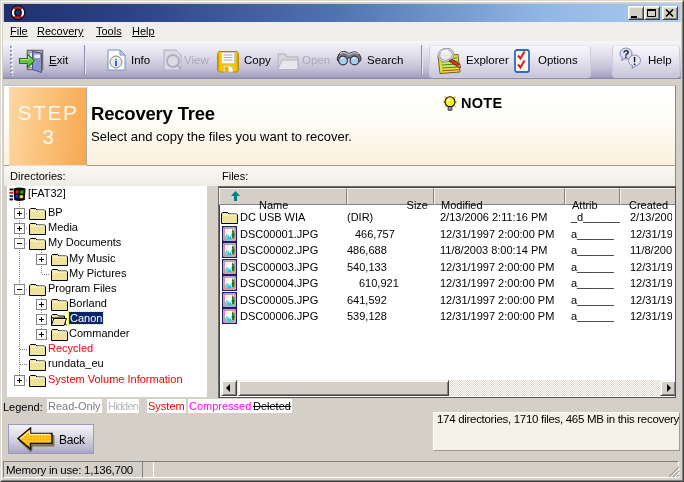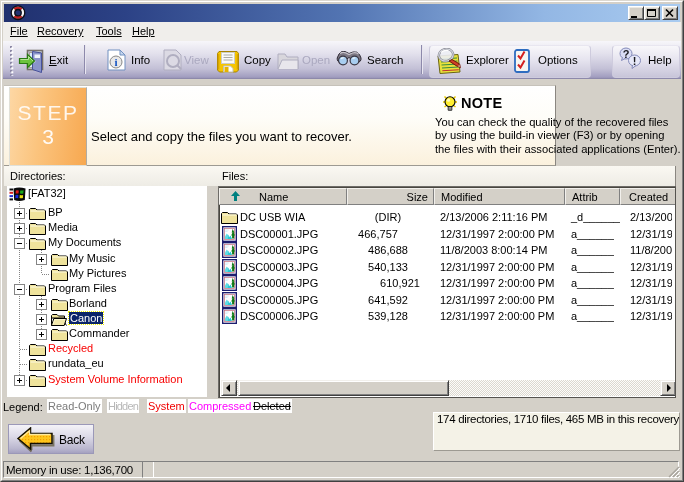--- a/index.html
+++ b/index.html
@@ -17,21 +17,21 @@
 .mi { position:absolute; top:3px;text-decoration:underline; }
 .mi u { text-decoration:underline; }
 
 #toolbar { left:3px; top:41px; width:678px; height:38px; background:linear-gradient(#f7f6fa 0%,#e2e0ec 35%,#c3c0d6 75%,#a29ec0 97%,#9894b6 100%); border-bottom:1px solid #8d89ab; }
 .tlabel { position:absolute; top:12.5px; font-size:11.5px; }
 .tlabel u { text-decoration:underline; }
 .dis { color:#aaa8bf; }
 .tsep { position:absolute; top:4px; width:1px; height:29px; background:#8d89ab; box-shadow:1px 0 0 #e8e6f0; }
 .tpanel { position:absolute; top:4px; height:33px; background:linear-gradient(#f8f7fa 0%,#e6e4ef 45%,#c8c5d9 100%); border:1px solid #cecbdd; border-top-color:#e8e6f0; border-radius:4px; }
 
-#banner { left:4px; top:85px; width:552px; height:81px; background:linear-gradient(#ffffff 0%,#fefdf8 40%,#fbf1dd 100%); border-top:1px solid #c6c2ba; border-bottom:1px solid #9d9a92; border-right:1px solid #8a8680; }
+#banner { left:4px; top:85px; width:672px; height:81px; background:linear-gradient(#ffffff 0%,#fefdf8 40%,#fbf1dd 100%); border-top:1px solid #c6c2ba; border-bottom:1px solid #9d9a92; border-right:1px solid #8a8680; }
 #stepbox { position:absolute; left:5px; top:1px; width:78px; height:79px; background:linear-gradient(97deg,#fdd7a4 0%,#fbc47e 40%,#f7a850 100%); border:1px solid #e0e0d8; border-right:1px solid #b0aca4; color:#fff; text-align:center; }
 #stepbox .s1 { margin-top:13px; font-size:21px; letter-spacing:1.5px; color:rgba(255,255,255,.87); }
 #stepbox .s2 { font-size:21px; line-height:23px; color:rgba(255,255,255,.93); }
 #btitle { position:absolute; left:87px; top:17px; font-size:18.5px; font-weight:bold; letter-spacing:-0.2px; }
 #bsub { position:absolute; left:87px; top:43px; font-size:13px; }
 #note-h { position:absolute; left:457px; top:9px; font-size:14.5px; font-weight:bold; letter-spacing:.3px; }
 #note-t { position:absolute; left:431px; top:30px; font-size:11.2px; line-height:13.3px; white-space:nowrap; }
 
 #lbl-dir { position:absolute; left:10px; top:170px; }
 #lbl-files { position:absolute; left:222px; top:170px; }
@@ -44,24 +44,24 @@
 .ebox.plus:after { content:""; position:absolute; left:4px; top:2px; width:1px; height:5px; background:#000; }
 .red { color:#f80000; }
 
 .vdot { width:1px; background:repeating-linear-gradient(#848484 0 1px, transparent 1px 2px); }
 .hdot { position:absolute; height:1px; background:repeating-linear-gradient(90deg,#848484 0 1px, transparent 1px 2px); }
 .tt { position:absolute; top:0px; white-space:nowrap; }
 .tt.sel { background:#0a246a; color:#fff; outline:1px dotted #f0f000; padding:0 1px; }
 .fold, .fico { position:absolute; top:1px; }
 
 #fhead { position:absolute; left:0; top:0; width:470px; height:17px; background:#d4d0c8; }
-.hcell { position:absolute; top:0; height:17px; border:1px solid; border-color:#f2f0ec #808080 #808080 #f2f0ec; background:#d4d0c8; padding-top:2px; }
+.hcell { position:absolute; top:0; height:17px; border:1px solid; border-color:#f2f0ec #808080 #808080 #f2f0ec; background:#d4d0c8; padding-top:10px; }
 .frow { position:absolute; left:0; width:470px; height:16.5px; white-space:nowrap; }
 .fcell { position:absolute; top:2px; }
-.num { text-align:center; }
+.num { text-align:left; }
 
 #hscroll { position:absolute; left:2px; bottom:1px; width:455px; height:16px; background:#fff; }
 .sbtn { position:absolute; top:0; width:16px; height:16px; background:#d4d0c8; border:1px solid; border-color:#f2f0ec #404040 #404040 #f2f0ec; box-shadow:inset 1px 1px 0 #fff, inset -1px -1px 0 #808080; }
 .dither { background-image:conic-gradient(#fdfcfa 25%,#dcd8d0 0 50%,#fdfcfa 0 75%,#dcd8d0 0); background-size:2px 2px; }
 
 #legend { position:absolute; left:3px; top:401px; }
 .lbox { position:absolute; top:399px; background:#fff; padding:1px 1px; white-space:nowrap; }
 
 #back { left:8px; top:424px; width:86px; height:30px; background:linear-gradient(#f4f3f8 0%,#dddbe8 40%,#b9b6ce 85%,#a5a1c0 100%); border:1px solid #9b98b8; }
 #back .bt { position:absolute; left:50px; top:8px; font-size:12px; letter-spacing:-0.2px; }
@@ -229,30 +229,30 @@
     <text x="15.5" y="17.5" font-size="11" font-weight="bold" text-anchor="middle" fill="#18181c">!</text>
   </svg>
   <div class="tlabel" style="left:645px">Help</div>
 </div>
 
 <div class="abs" id="banner">
   <div id="stepbox">
       <div class="s1">STEP</div>
       <div class="s2">3</div>
     </div>
+  <div id="btitle">Recovery Tree</div>
   <div id="bsub">Select and copy the files you want to recover.</div>
   <svg class="abs" style="left:438px;top:9px" width="16" height="17" viewBox="0 0 16 17">
     <path d="M2.5 1.5 L4.5 3.5 M13.5 1.5 L11.5 3.5 M1 7 L3.5 7 M15 7 L12.5 7 M2.5 12 L4.5 10.5 M13.5 12 L11.5 10.5" stroke="#e8c800" stroke-width="1.5"></path>
     <circle cx="8" cy="6.8" r="5" fill="#ffee30" stroke="#000" stroke-width="1.1"></circle>
     <circle cx="6.5" cy="5.2" r="1.6" fill="#fffbc0"></circle>
     <path d="M6.2 11.6 L9.8 11.6 L9.8 15.2 L6.2 15.2 Z" fill="#d0d0d0" stroke="#000" stroke-width="0.9"></path>
     <path d="M6.5 13 L9.5 13 M6.5 14.2 L9.5 14.2" stroke="#707070"></path>
   </svg>
   <div id="note-h">NOTE</div>
-  <div id="note-t">You can check the quality of the recovered files<br>by using the build-in viewer (F3) or by opening<br>the files with their associated applications (Enter).</div>
 </div>
 
 <div class="abs" style="left:4px;top:166px;width:672px;height:20px;background:linear-gradient(#faf8f2,#eeece5);border-right:1px solid #8a8680"></div>
 <div id="lbl-dir">Directories:</div>
 <div id="lbl-files">Files:</div>
 
 <div class="abs" id="tree">
 
   <div class="abs vdot" style="left:12px;top:16px;height:178px"></div>
   <div class="abs vdot" style="left:34px;top:62px;height:26px"></div>
@@ -384,21 +384,21 @@
       <span class="fcell num" style="left:128px;width:82px">(DIR)</span>
       <span class="fcell" style="left:221px">2/13/2006 2:11:16 PM</span>
       <span class="fcell" style="left:352px">_d______</span>
       <span class="fcell" style="left:411px;width:42px;overflow:hidden">2/13/2006 2:11:16 PM</span>
     </div>
   <div class="frow" style="top:38.5px">
       <svg class="fico" width="15" height="16" style="left:3px;top:0px">
         <use href="#f-jpg"></use>
       </svg>
       <span class="fcell" style="left:21px">DSC00001.JPG</span>
-      <span class="fcell num" style="left:118px;width:82px">466,757</span>
+      <span class="fcell num" style="left:136px;width:82px">466,757</span>
       <span class="fcell" style="left:221px">12/31/1997 2:00:00 PM</span>
       <span class="fcell" style="left:352px">a______</span>
       <span class="fcell" style="left:411px;width:42px;overflow:hidden">12/31/1997 2:00:00 PM</span>
     </div>
   <div class="frow" style="top:55px">
       <svg class="fico" width="15" height="16" style="left:3px;top:0px">
         <use href="#f-jpg"></use>
       </svg>
       <span class="fcell" style="left:21px">DSC00002.JPG</span>
       <span class="fcell num" style="left:128px;width:82px">486,688</span>

